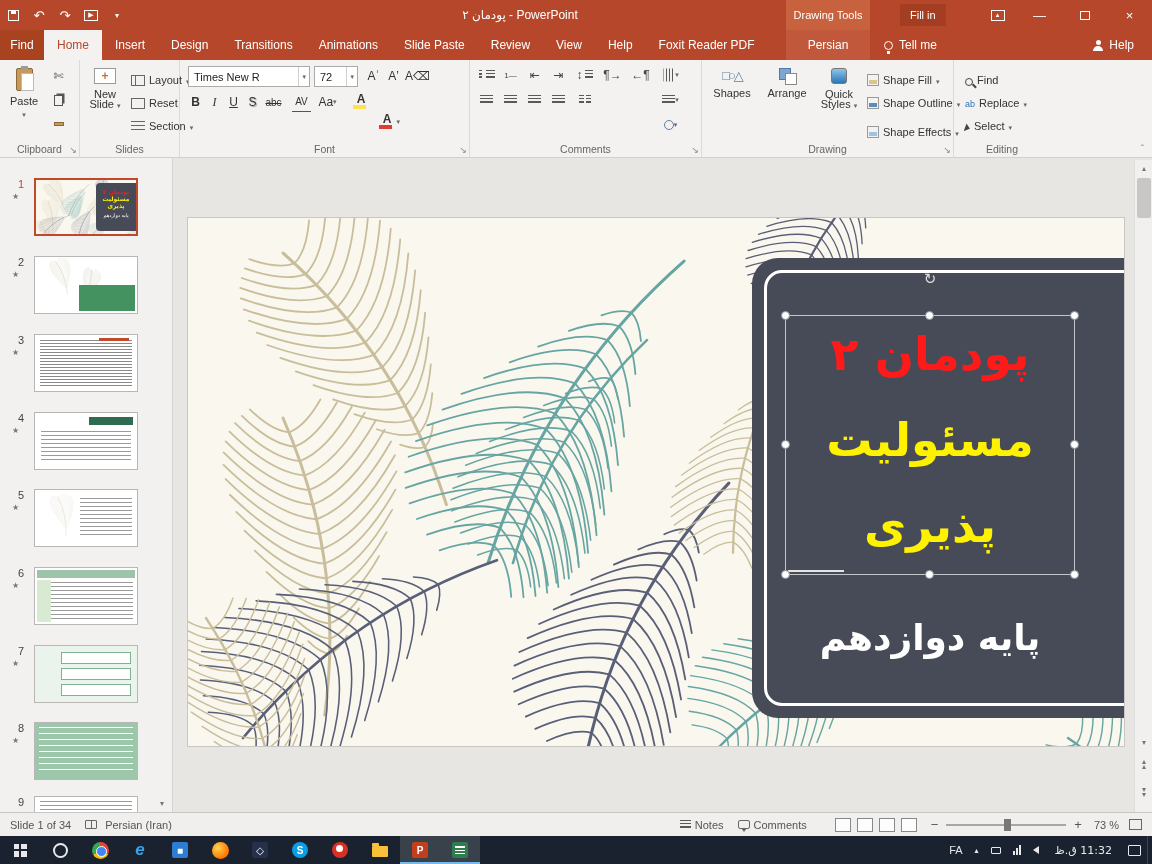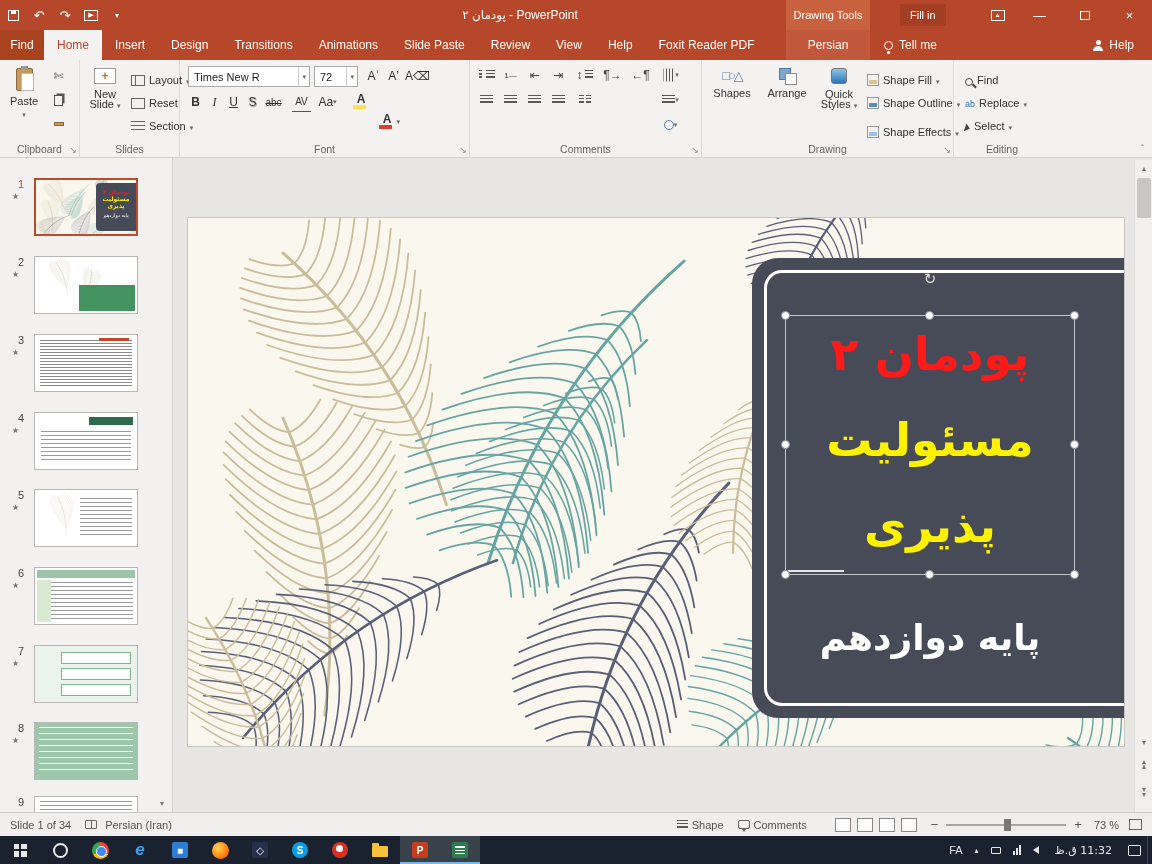--- a/index.html
+++ b/index.html
@@ -1364,21 +1364,21 @@
   </div>
 </div>
 
 <div id="statusbar">
   <span style="margin:0 14px 0 10px">Slide 1 of 34</span>
   <span class="book" style="margin-right:8px"></span>
   <span>Persian (Iran)</span>
   <span style="margin-left:auto"></span>
   <span class="sb-ic">
       <span class="lines" style="width:11px;height:9px"></span>
-      <span>Shape</span>
+      <span>Notes</span>
     </span>
   <span class="sb-ic">
       <span class="bubble"></span>
       <span>Comments</span>
     </span>
   <span class="viewic" style="margin-left:14px"></span>
   <span class="viewic"></span>
   <span class="viewic"></span>
   <span class="viewic"></span>
   <span style="font-size:13px;margin-left:8px">−</span>

